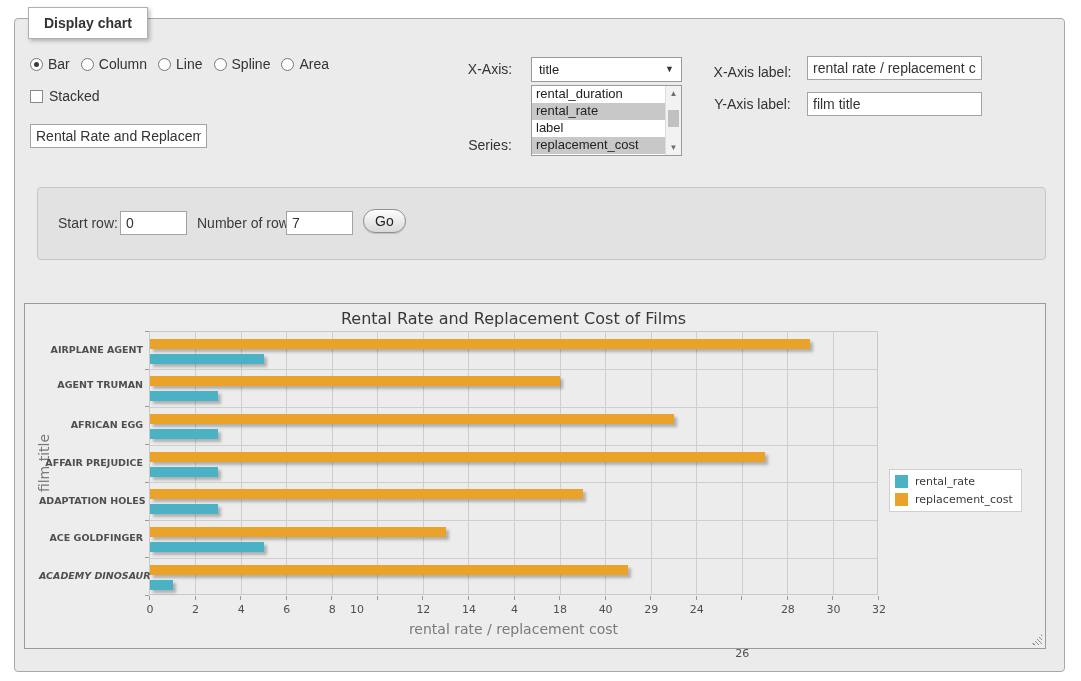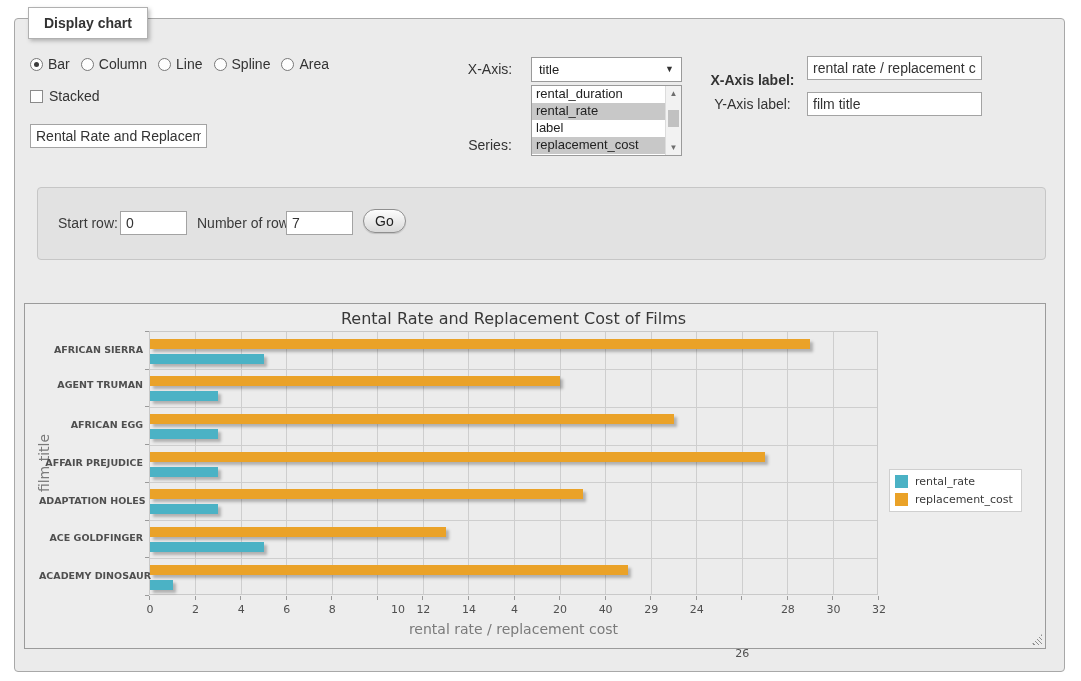--- a/index.html
+++ b/index.html
@@ -146,21 +146,21 @@
     </div>
   <div class="scrollbar">
     <div class="sb-btn">▲</div>
     <div class="sb-track">
       <div class="sb-thumb"></div>
     </div>
     <div class="sb-btn">▼</div>
   </div>
 </div>
 
-<div class="ctl-label r" style="left:705px; top:72px; width:95px;font-weight:bold;">X-Axis label:</div>
+<div class="ctl-label r" style="left:705px; top:64px; width:95px;">X-Axis label:</div>
 <input class="text-input" style="left: 807px; top: 56px; width: 175px;" value="rental rate / replacement cost">
 
 <div class="ctl-label r" style="left:705px; top:96px; width:95px;">Y-Axis label:</div>
 <input class="text-input" style="left: 807px; top: 92px; width: 175px;" value="film title">
 
 <div class="rowpanel">
   <div class="ctl-label" style="left:20px; top:27px;">Start row:</div>
   <input class="text-input" style="left: 82px; top: 23px; width: 67px;" value="0">
   <div class="ctl-label" style="left:159px; top:27px;">Number of rows:</div>
   <input class="text-input" style="left: 248px; top: 23px; width: 67px;" value="7">
@@ -224,50 +224,50 @@
     <div class="xlab" style="left: 125px;">0</div>
     <div class="xtickmark" style="left: 169.562px;"></div>
     <div class="xlab" style="left: 170.562px;">2</div>
     <div class="xtickmark" style="left: 215.125px;"></div>
     <div class="xlab" style="left: 216.125px;">4</div>
     <div class="xtickmark" style="left: 260.688px;"></div>
     <div class="xlab" style="left: 261.688px;">6</div>
     <div class="xtickmark" style="left: 306.25px;"></div>
     <div class="xlab" style="left: 307.25px;">8</div>
     <div class="xtickmark" style="left: 351.812px;"></div>
-    <div class="xlab" style="left: 373px;">10</div>
+    <div class="xlab" style="left: 332px;">10</div>
     <div class="xtickmark" style="left: 397.375px;"></div>
     <div class="xlab" style="left: 398.375px;">12</div>
     <div class="xtickmark" style="left: 442.938px;"></div>
     <div class="xlab" style="left: 443.938px;">14</div>
     <div class="xtickmark" style="left: 488.5px;"></div>
     <div class="xlab" style="left: 489.5px;">4</div>
     <div class="xtickmark" style="left: 534.062px;"></div>
-    <div class="xlab" style="left: 535.062px;">20</div>
+    <div class="xlab" style="left: 535.062px;">18</div>
     <div class="xtickmark" style="left: 579.625px;"></div>
     <div class="xlab" style="left: 580.625px;">40</div>
     <div class="xtickmark" style="left: 625.188px;"></div>
     <div class="xlab" style="left: 626.188px;">29</div>
     <div class="xtickmark" style="left: 670.75px;"></div>
     <div class="xlab" style="left: 671.75px;">24</div>
     <div class="xtickmark" style="left: 716.312px;"></div>
     <div class="xlab" style="left: 717.312px; margin-top: 44px;">26</div>
     <div class="xtickmark" style="left: 761.875px;"></div>
     <div class="xlab" style="left: 762.875px;">28</div>
     <div class="xtickmark" style="left: 807.438px;"></div>
     <div class="xlab" style="left: 808.438px;">30</div>
     <div class="xtickmark" style="left: 853px;"></div>
     <div class="xlab" style="left: 854px;">32</div>
-    <div class="ycat" style="top: 39.8571px;">AFRICAN SIERRA</div>
+    <div class="ycat" style="top: 39.8571px;">AIRPLANE AGENT</div>
     <div class="ycat" style="top: 75px;">AGENT TRUMAN</div>
     <div class="ycat" style="top: 115.286px;">AFRICAN EGG</div>
     <div class="ycat" style="top: 153px;">AFFAIR PREJUDICE</div>
     <div class="ycat" style="top: 190.714px;">ADAPTATION HOLES</div>
     <div class="ycat" style="top: 228.429px;">ACE GOLDFINGER</div>
-    <div class="ycat" style="top: 266.143px;">ACADEMY DINOSAUR</div>
+    <div class="ycat" style="top: 266.143px; font-style: italic;">ACADEMY DINOSAUR</div>
     <div class="ytickmark" style="top: 27px;"></div>
     <div class="ytickmark" style="top: 64.7143px;"></div>
     <div class="ytickmark" style="top: 102.429px;"></div>
     <div class="ytickmark" style="top: 140.143px;"></div>
     <div class="ytickmark" style="top: 177.857px;"></div>
     <div class="ytickmark" style="top: 215.571px;"></div>
     <div class="ytickmark" style="top: 253.286px;"></div>
     <div class="ytickmark" style="top: 291px;"></div>
   </div>
 

